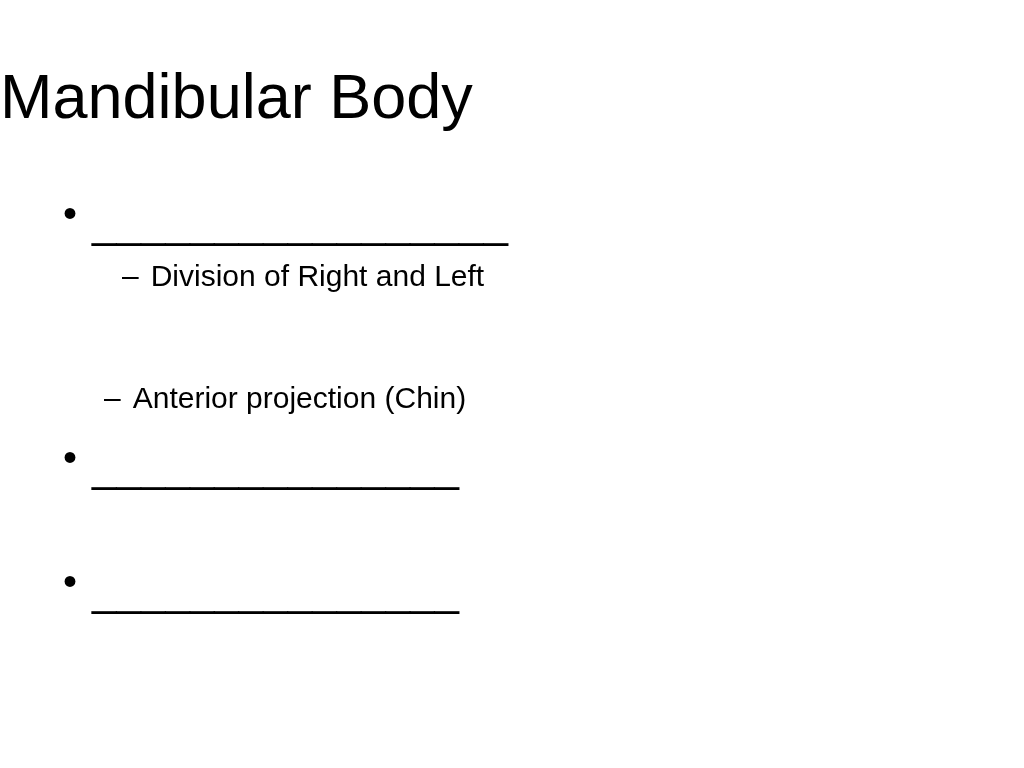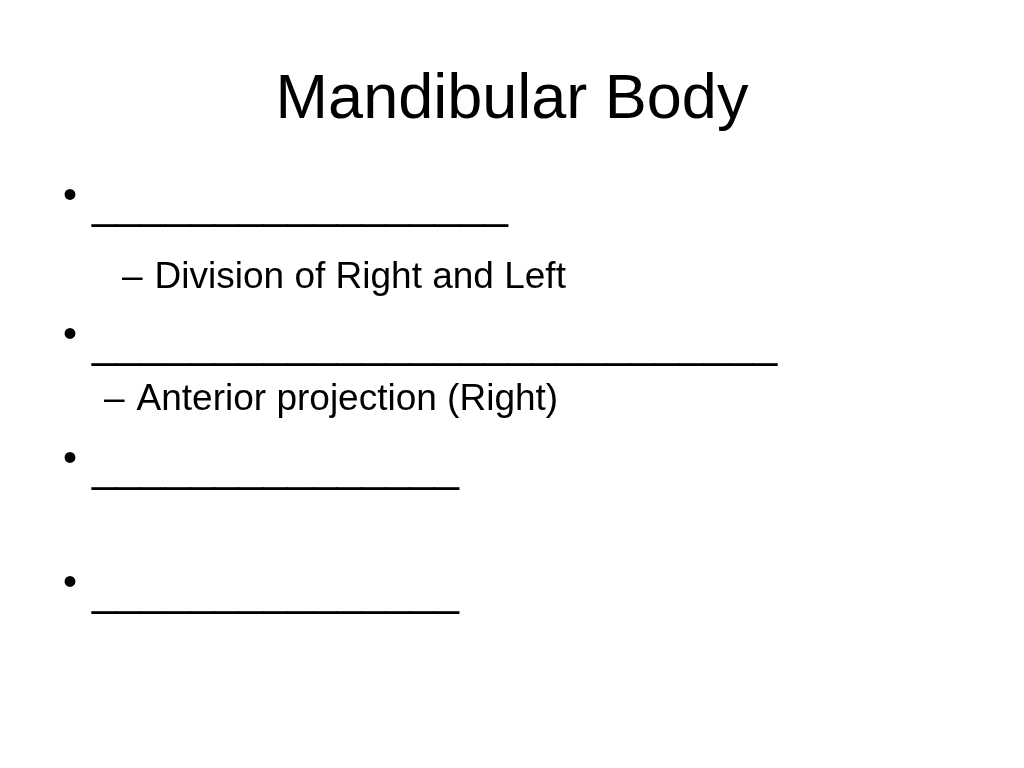--- a/index.html
+++ b/index.html
@@ -18,21 +18,21 @@
   .slide {
     position: absolute;
     inset: 0;
     background: #ffffff;
   }
   .slide-title {
     position: absolute;
     top: 58px;
     left: 0;
     width: 100%;
-    text-align: center;
+    text-align: left;
     font-size: 63px;
     line-height: 76px;
     font-weight: 400;
     white-space: nowrap;
   }
   .blank-row {
     position: absolute;
     left: 63px;
     font-size: 44px;
     line-height: 56px;
@@ -44,51 +44,48 @@
     position: relative;
     top: -10px;
     font-size: 40px;
   }
   .fill-blank {
     letter-spacing: 0;
   }
   .sub-row {
     position: absolute;
     left: 104px;
-    font-size: 37px;
+    font-size: 30px;
     line-height: 56px;
     white-space: nowrap;
   }
   .sub-row.first-sub {
     left: 122px;
   }
   .sub-dash {
     display: inline-block;
     margin-right: 12px;
   }
 </style>
 </head>
 <body>
 
 <div class="slide">
 
   <div class="slide-title">Mandibular Body</div>
 
-  <div class="blank-row" style="top:175px">
+  <div class="blank-row" style="top:194px">
     <span class="bullet-marker">•</span><span class="fill-blank">_________________</span>
   </div>
   <div class="sub-row first-sub" style="top:248px">
     <span class="sub-dash">–</span><span class="sub-text">Division of Right and Left</span>
   </div>
 
-  <div class="blank-row" style="top:314px">
-    <span class="bullet-marker">•</span><span class="fill-blank">____________________________</span>
-  </div>
   <div class="sub-row" style="top:370px">
-    <span class="sub-dash">–</span><span class="sub-text">Anterior projection (Right)</span>
+    <span class="sub-dash">–</span><span class="sub-text">Anterior projection (Chin)</span>
   </div>
 
   <div class="blank-row" style="top:438px">
     <span class="bullet-marker">•</span><span class="fill-blank">_______________</span>
   </div>
 
   <div class="blank-row" style="top:562px">
     <span class="bullet-marker">•</span><span class="fill-blank">_______________</span>
   </div>
 

